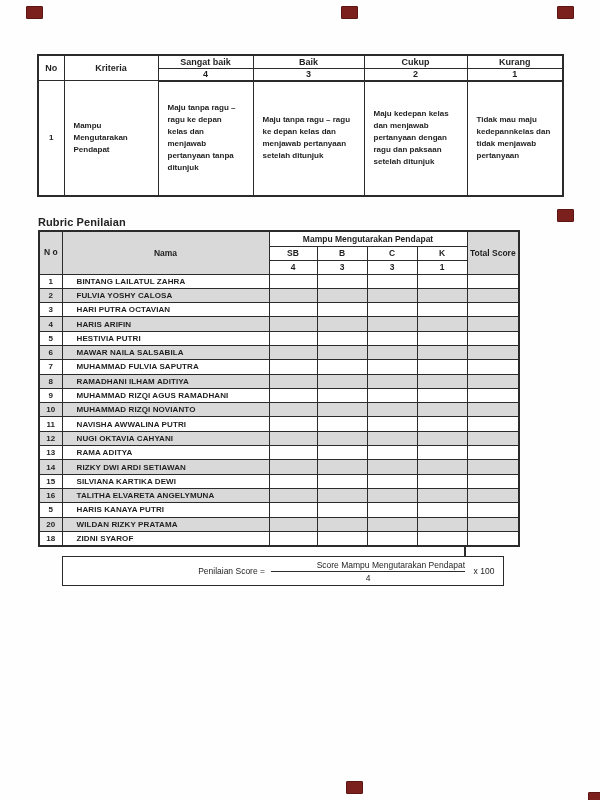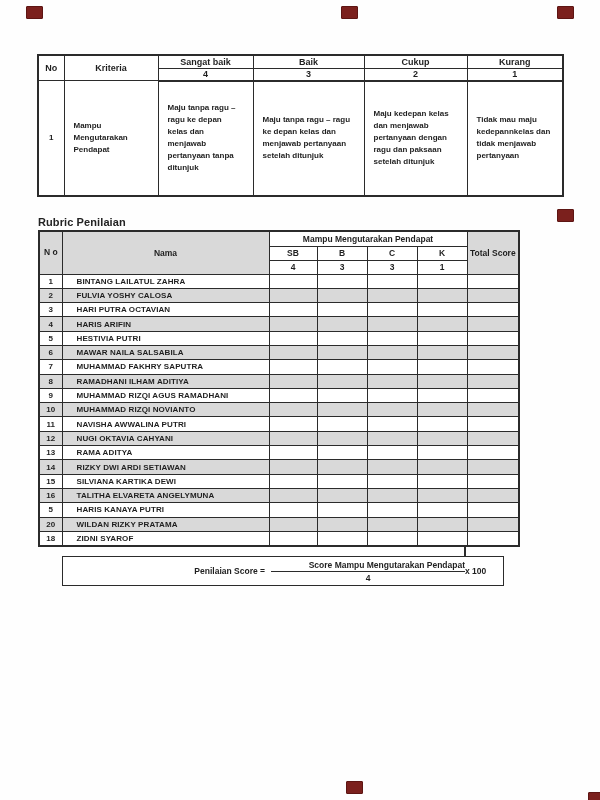--- a/index.html
+++ b/index.html
@@ -29,27 +29,27 @@
   .t2 tbody tr{height:14.3px;}
   .t2 tbody tr:nth-child(even){background:#d9d9d9;}
   .t2 tbody td{font-size:8px;padding:0;}
   .t2 td.num{text-align:center;}
   .t2 td.name{padding-left:14px;letter-spacing:.1px;}
   .t2 th.no-h{font-size:8.5px;line-height:1.3;}
   
   .fbox{
     position:absolute;left:62px;top:556px;width:440px;height:28px;
     border:1.5px solid #2b2b2b;display:flex;align-items:center;background:#fff;
-    font-size:8.5px;font-weight:bold;
+    font-size:8.5px;font-weight:normal;
   }
   .flabel{width:202px;text-align:right;white-space:nowrap;}
   .frac{width:194px;margin-left:6px;display:flex;flex-direction:column;align-items:center;}
   .fnum{width:100%;text-align:right;border-bottom:1.5px solid #2b2b2b;padding-bottom:1px;white-space:nowrap;}
   .fden{padding-top:1px;}
-  .fmult{flex:1;text-align:left;white-space:nowrap;}
+  .fmult{flex:1;text-align:center;white-space:nowrap;}
   .connector{position:absolute;left:464px;top:545px;width:1.5px;height:25px;background:#2b2b2b;}
   
   .mark{position:absolute;background:#7b201d;border:1px solid #5d1513;border-radius:1px;}
 </style>
 </head>
 <body>
 
 <div class="page">
 
   <div class="mark" style="left:26px;top:6px;width:15px;height:11px;"></div>
@@ -186,21 +186,21 @@
       <td class="name">MAWAR NAILA SALSABILA</td>
       <td></td>
       <td></td>
       <td></td>
       <td></td>
       <td></td>
     </tr>
 
     <tr>
       <td class="num">7</td>
-      <td class="name">MUHAMMAD FAKHRY SAPUTRA</td>
+      <td class="name">MUHAMMAD FULVIA SAPUTRA</td>
       <td></td>
       <td></td>
       <td></td>
       <td></td>
       <td></td>
     </tr>
 
     <tr>
       <td class="num">8</td>
       <td class="name">RAMADHANI ILHAM ADITIYA</td>

